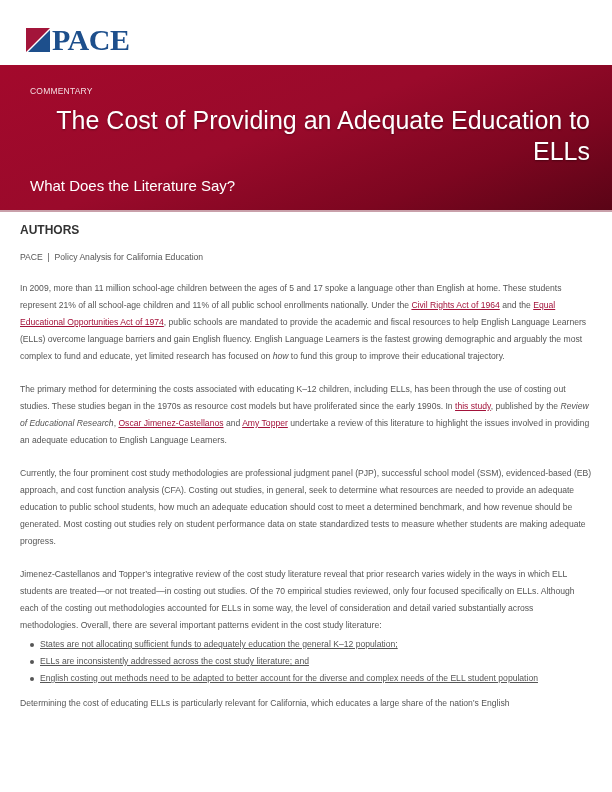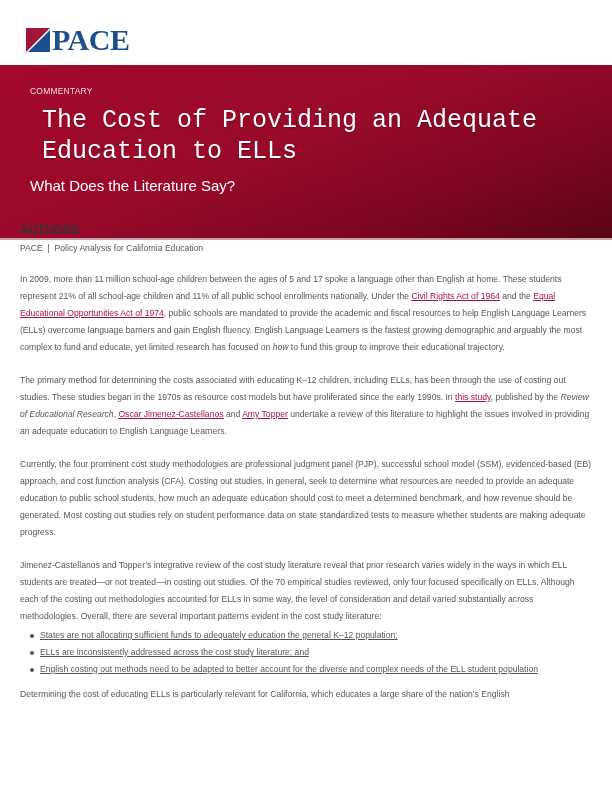--- a/index.html
+++ b/index.html
@@ -1,29 +1,29 @@
 <!DOCTYPE html>
 <html><head>
 <meta charset="utf-8">
 <style>
   html, body { margin: 0; padding: 0; background: #ffffff; }
   body { width: 612px; height: 792px; position: relative; overflow: hidden; font-family: "Liberation Sans", sans-serif; color: #555; }
   .logo { position: absolute; left: 26px; top: 27px; height: 26px; display: flex; align-items: center; }
   .logo-mark { width: 24px; height: 24px; position: relative; margin-right: 2px; }
   .logo-text { font-family: "Liberation Serif", serif; font-weight: bold; font-size: 30px; color: #1d4f8c; letter-spacing: -0.5px; line-height: 26px; }
-  .banner { position: absolute; left: 0; top: 65px; width: 612px; height: 173px;
+  .banner { position: absolute; left: 0; top: 65px; width: 612px; height: 145px;
     background: linear-gradient(160deg, #a3092c 0%, #9a0a2b 45%, #7d0620 75%, #5a0416 100%); }
   .banner::after { content: ""; position: absolute; left: 0; right: 0; bottom: -2px; height: 2px; background: #c9a0aa; }
   .kicker { position: absolute; left: 30px; top: 21px; font-size: 8.5px; color: #f3dde2; letter-spacing: 0.2px; }
-  .title { position: absolute; left: 42px; top: 40px; width: 560px; font-family: Liberation Mono, monospace; font-size: 25px; line-height: 31px; color: #ffffff; text-shadow: 0 1px 2px rgba(0,0,0,0.35); }
+  .title { position: absolute; left: 30px; top: 40px; width: 560px; font-family: Liberation Sans, sans-serif; font-size: 25px; line-height: 31px; color: #ffffff; text-shadow: 0 1px 2px rgba(0,0,0,0.35); text-align: right; }
   .subtitle { position: absolute; left: 30px; top: 112px; font-size: 15px; color: #ffffff; }
   .content { position: absolute; left: 20px; top: 222px; width: 572px; font-size: 8.6px; line-height: 17px; color: #555; }
   .label { font-weight: bold; color: #333; }
   .authors-label { font-size: 12px; font-weight: bold; color: #333; }
-  .authors-val { margin-top: 1px; }
+  .authors-val { margin-top: 10px; }
   .published { margin-top: 15px; }
   p { margin: 16px 0 0 0; }
   a { color: #a3123a; text-decoration: underline; }
   ul { margin: 2px 0 0 0; padding-left: 20px; }
   li { list-style: none; position: relative; padding-left: 0; text-decoration: underline; }
   li::before { content: ""; position: absolute; left: -10px; top: 7px; width: 4px; height: 4px; border-radius: 50%; background: #555; }
   .tail { margin-top: 8px; }
 </style>
 </head>
 <body>

